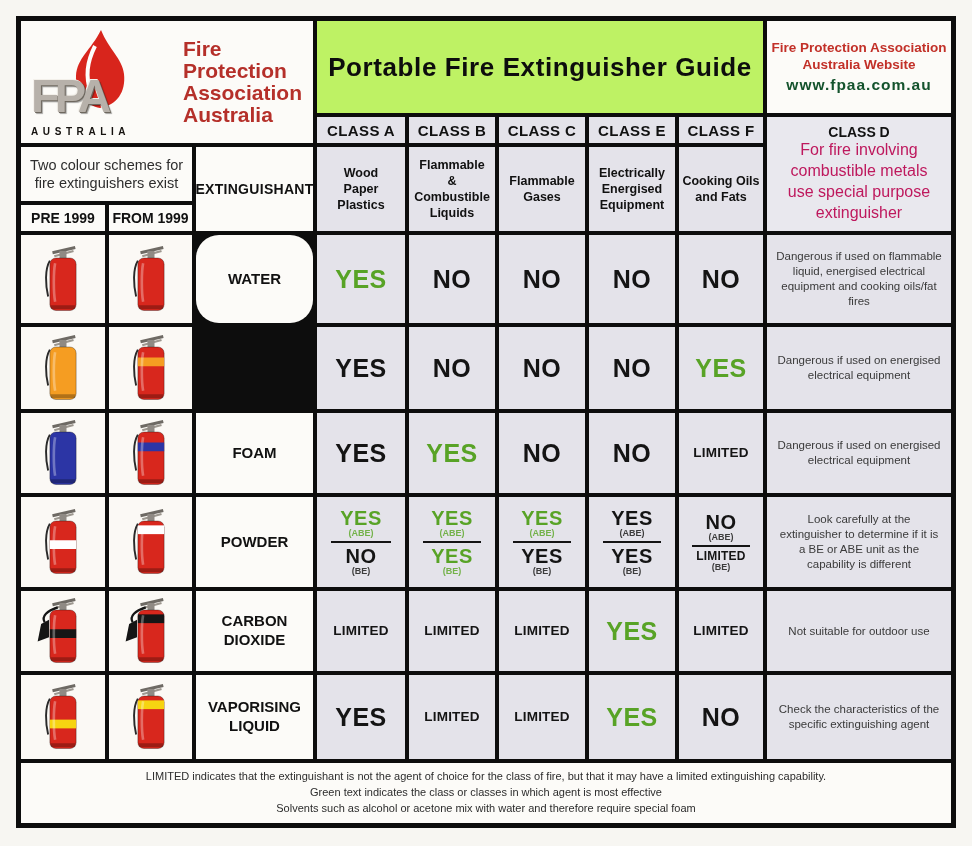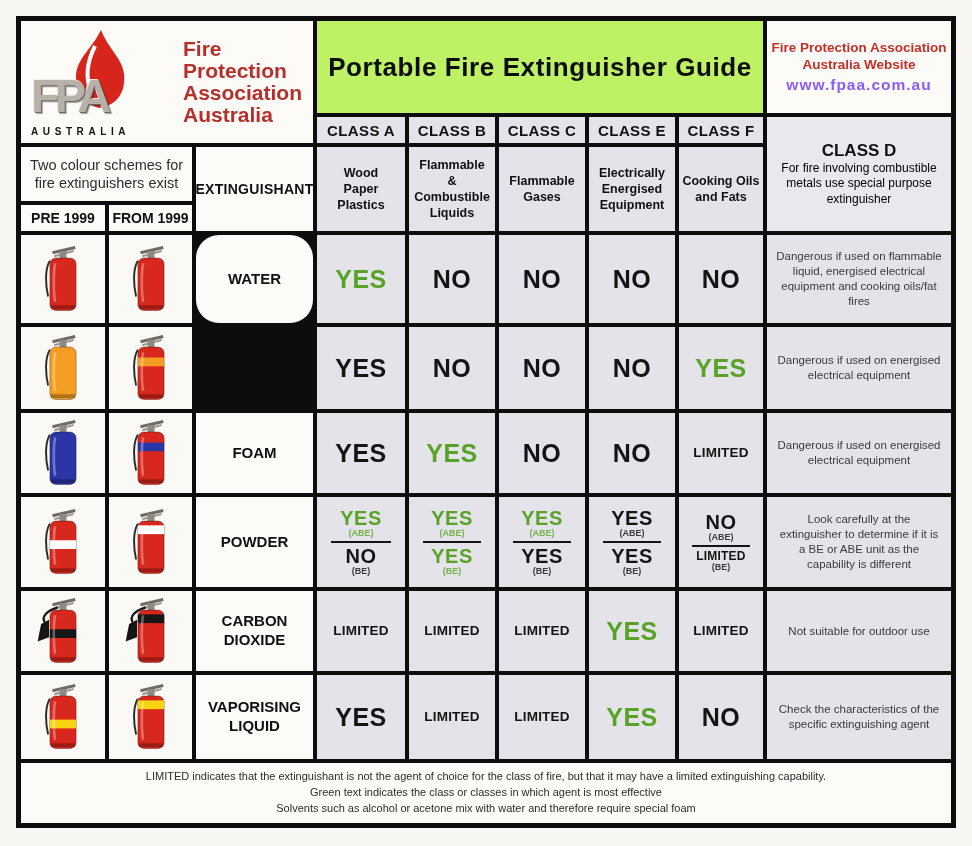--- a/index.html
+++ b/index.html
@@ -20,28 +20,28 @@
   .logo-mark{position:relative;width:148px;height:112px;flex:0 0 auto;}
   .logo-flame{position:absolute;left:34px;top:2px;}
   .logo-letters{position:absolute;left:4px;bottom:15px;font-size:47px;font-weight:800;letter-spacing:-5px;
         color:#b7b1aa;text-shadow:1px 1px 0 #6e685f,2px 2px 1px rgba(0,0,0,.35),-1px -1px 0 #f3f0ea;}
   .logo-sub{position:absolute;left:4px;bottom:1px;font-size:10px;font-weight:700;letter-spacing:4.6px;color:#15120f;}
   .org-name{font-size:21px;line-height:1.04;font-weight:700;color:#b5302a;text-align:left;}
   .title-cell{grid-column:4/9;grid-row:1/2;background:#bef264;}
   .title{font-size:26px;font-weight:800;letter-spacing:.6px;color:#0d0d0d;}
   .website-cell{grid-column:9/10;grid-row:1/2;padding:4px;}
   .website-line{font-size:13.5px;font-weight:700;color:#c23028;line-height:1.25;}
-  .website-url{font-size:15.5px;font-weight:800;color:#8b5cf6;letter-spacing:1px;margin-top:3px;}
+  .website-url{font-size:15.5px;font-weight:800;color:#14532d;letter-spacing:1px;margin-top:3px;}
   .class-hdr{font-size:15px;font-weight:800;letter-spacing:.4px;}
   .ch-a{grid-column:4/5;grid-row:2/3;} .ch-b{grid-column:5/6;grid-row:2/3;}
   .ch-c{grid-column:6/7;grid-row:2/3;} .ch-e{grid-column:7/8;grid-row:2/3;}
   .ch-f{grid-column:8/9;grid-row:2/3;}
   .classd-cell{grid-column:9/10;grid-row:2/5;background:#e9e8ee;padding:4px 10px;}
-  .classd-label{font-size:17px;font-weight:800;margin-bottom:0;}
-  .classd-desc{font-size:12px;color:#000000;line-height:1.3;}
+  .classd-label{font-size:14px;font-weight:800;margin-bottom:0;}
+  .classd-desc{font-size:16px;color:#be185d;line-height:1.3;}
   .schemes-cell{grid-column:1/3;grid-row:3/4;padding:2px 6px;}
   .schemes-note{font-size:14.5px;color:#2e2e2e;line-height:1.25;}
   .pre-cell{grid-column:1/2;grid-row:4/5;} .from-cell{grid-column:2/3;grid-row:4/5;}
   .year-label{font-size:14px;font-weight:800;}
   .ext-hdr-cell{grid-column:3/4;grid-row:3/5;}
   .ext-hdr{font-size:14px;font-weight:800;letter-spacing:.3px;}
   .sub-hdr{font-size:12.5px;font-weight:700;line-height:1.3;padding:2px;}
   .sh-a{grid-column:4/5;grid-row:3/5;} .sh-b{grid-column:5/6;grid-row:3/5;}
   .sh-c{grid-column:6/7;grid-row:3/5;} .sh-e{grid-column:7/8;grid-row:3/5;}
   .sh-f{grid-column:8/9;grid-row:3/5;}

